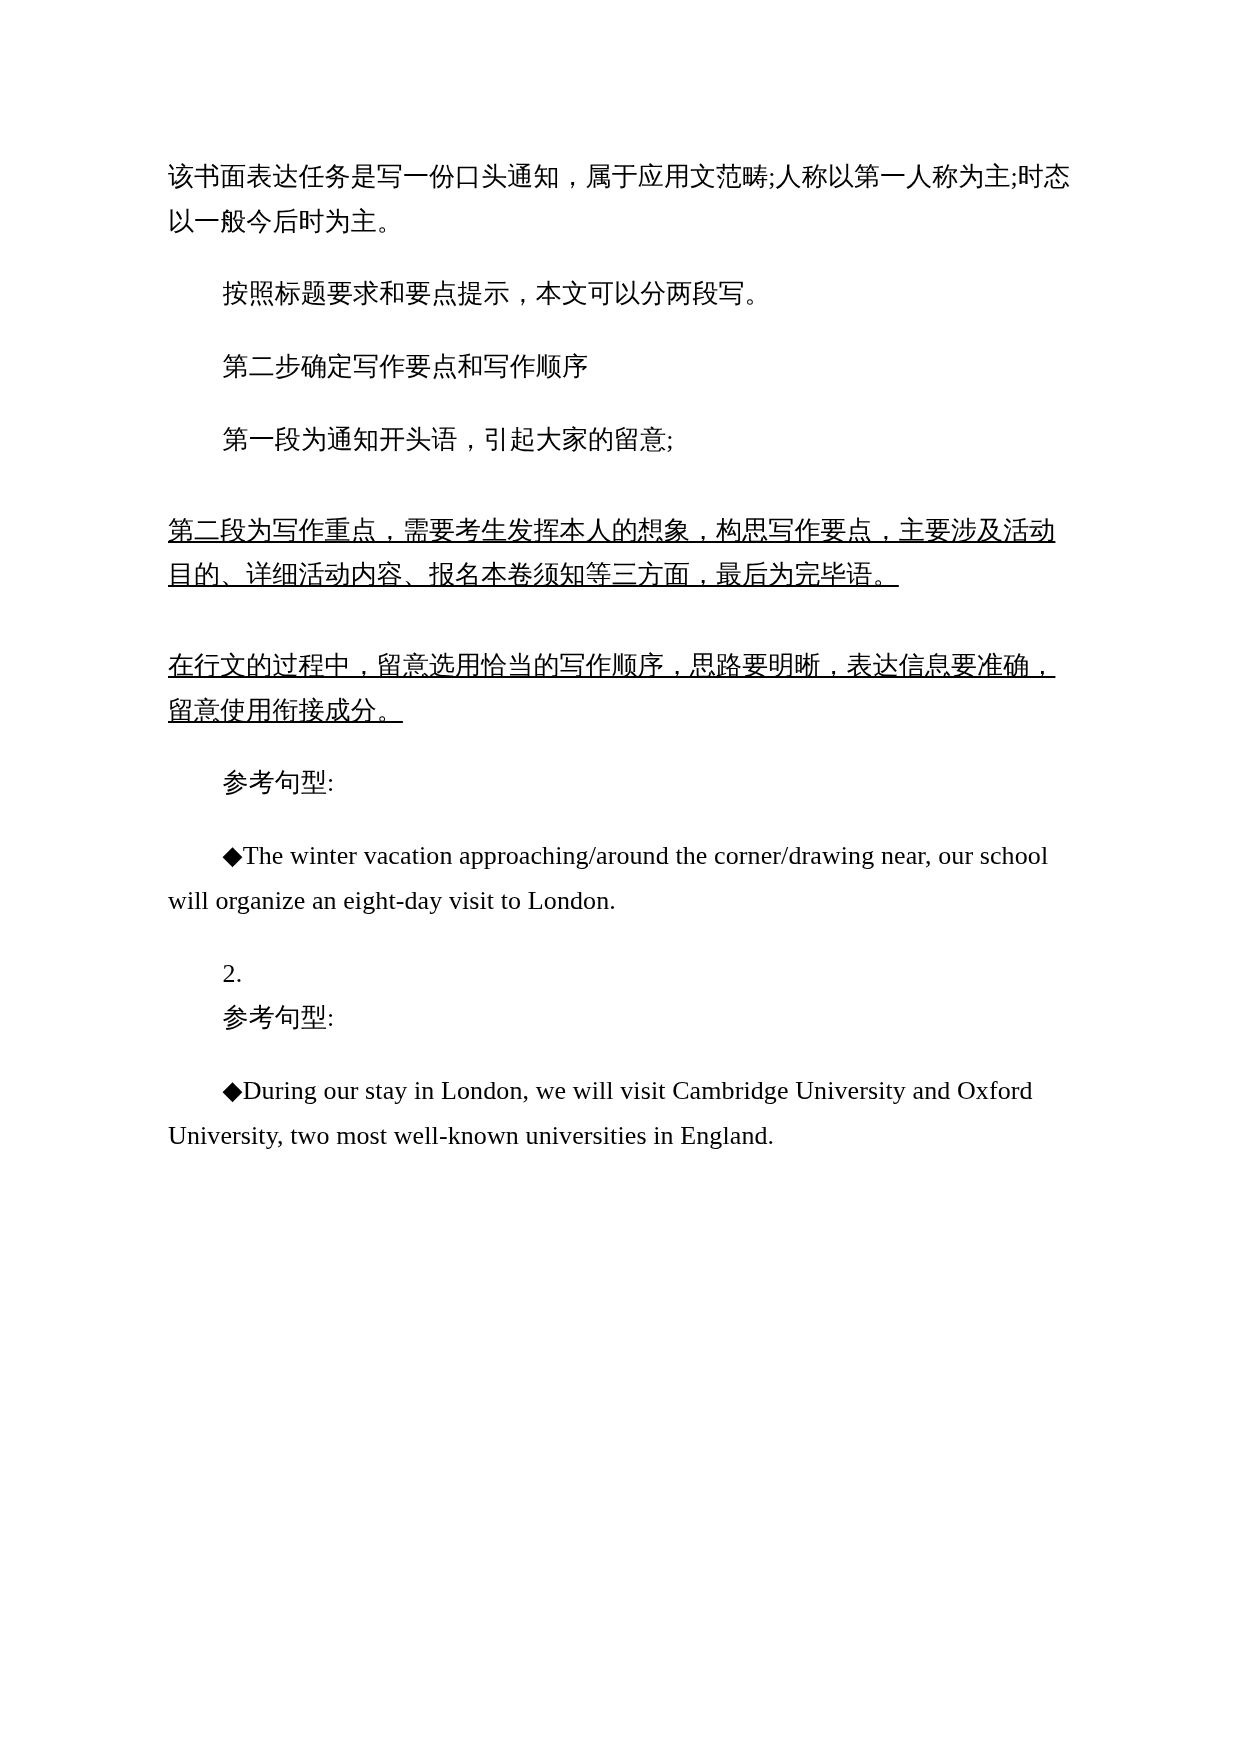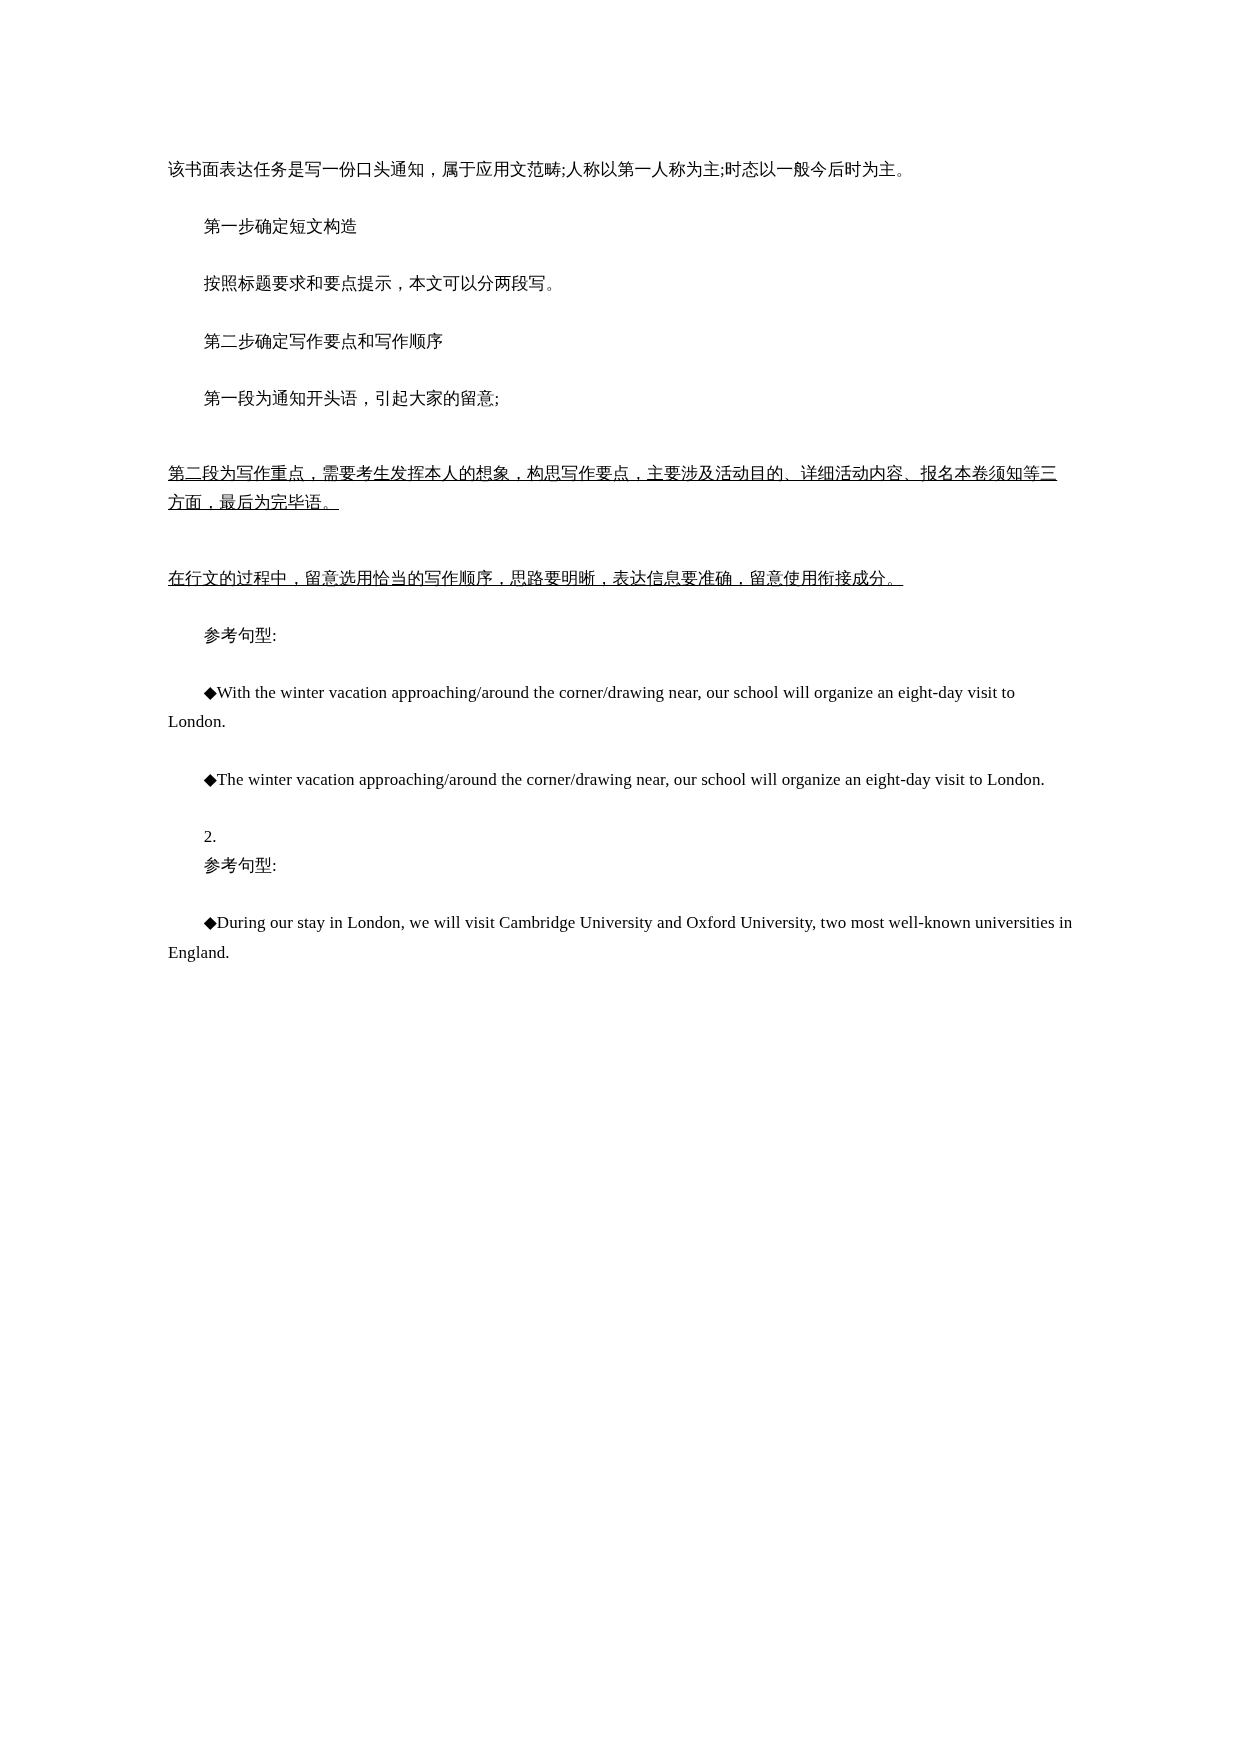--- a/index.html
+++ b/index.html
@@ -14,21 +14,21 @@
     font-family: "Liberation Serif", "DejaVu Serif", serif;
     color: #000000;
   }
   .page {
     box-sizing: border-box;
     width: 1241px;
     min-height: 1754px;
     padding: 155px 168px 120px 168px;
   }
   .para {
-    font-size: 17px;
+    font-size: 26px;
     line-height: 1.72;
     margin: 0 0 28px 0;
     text-align: left;
     letter-spacing: 0.1px;
   }
   .indent {
     text-indent: 2.1em;
   }
   .noindent {
     text-indent: 0;
@@ -44,38 +44,36 @@
     font-family: "Liberation Serif", "DejaVu Serif", serif;
   }
 </style>
 </head>
 <body>
 
 <div class="page">
 
   <p class="para noindent">该书面表达任务是写一份口头通知，属于应用文范畴;人称以第一人称为主;时态以一般今后时为主。</p>
 
-  <p class="para indent">第一步确定短文构造</p>
 
   <p class="para indent">按照标题要求和要点提示，本文可以分两段写。</p>
 
   <p class="para indent">第二步确定写作要点和写作顺序</p>
 
 
 
   <p class="para indent">第一段为通知开头语，引起大家的留意;</p>
 
   <p class="para noindent gap-top">第二段为写作重点，需要考生发挥本人的想象，构思写作要点，主要涉及活动目的、详细活动内容、报名本卷须知等三方面，最后为完毕语。</p>
 
   <p class="para noindent gap-top">在行文的过程中，留意选用恰当的写作顺序，思路要明晰，表达信息要准确，留意使用衔接成分。</p>
 
 
   <p class="para indent">参考句型:</p>
 
-  <p class="para indent latin">◆With the winter vacation approaching/around the corner/drawing near, our school will organize an eight-day visit to London.</p>
 
   <p class="para indent latin">◆The winter vacation approaching/around the corner/drawing near, our school will organize an eight-day visit to London.</p>
 
   <p class="para indent para-break">2.</p>
 
 
   <p class="para indent">参考句型:</p>
 
   <p class="para indent latin">◆During our stay in London, we will visit Cambridge University and Oxford University, two most well-known universities in England.</p>
 

